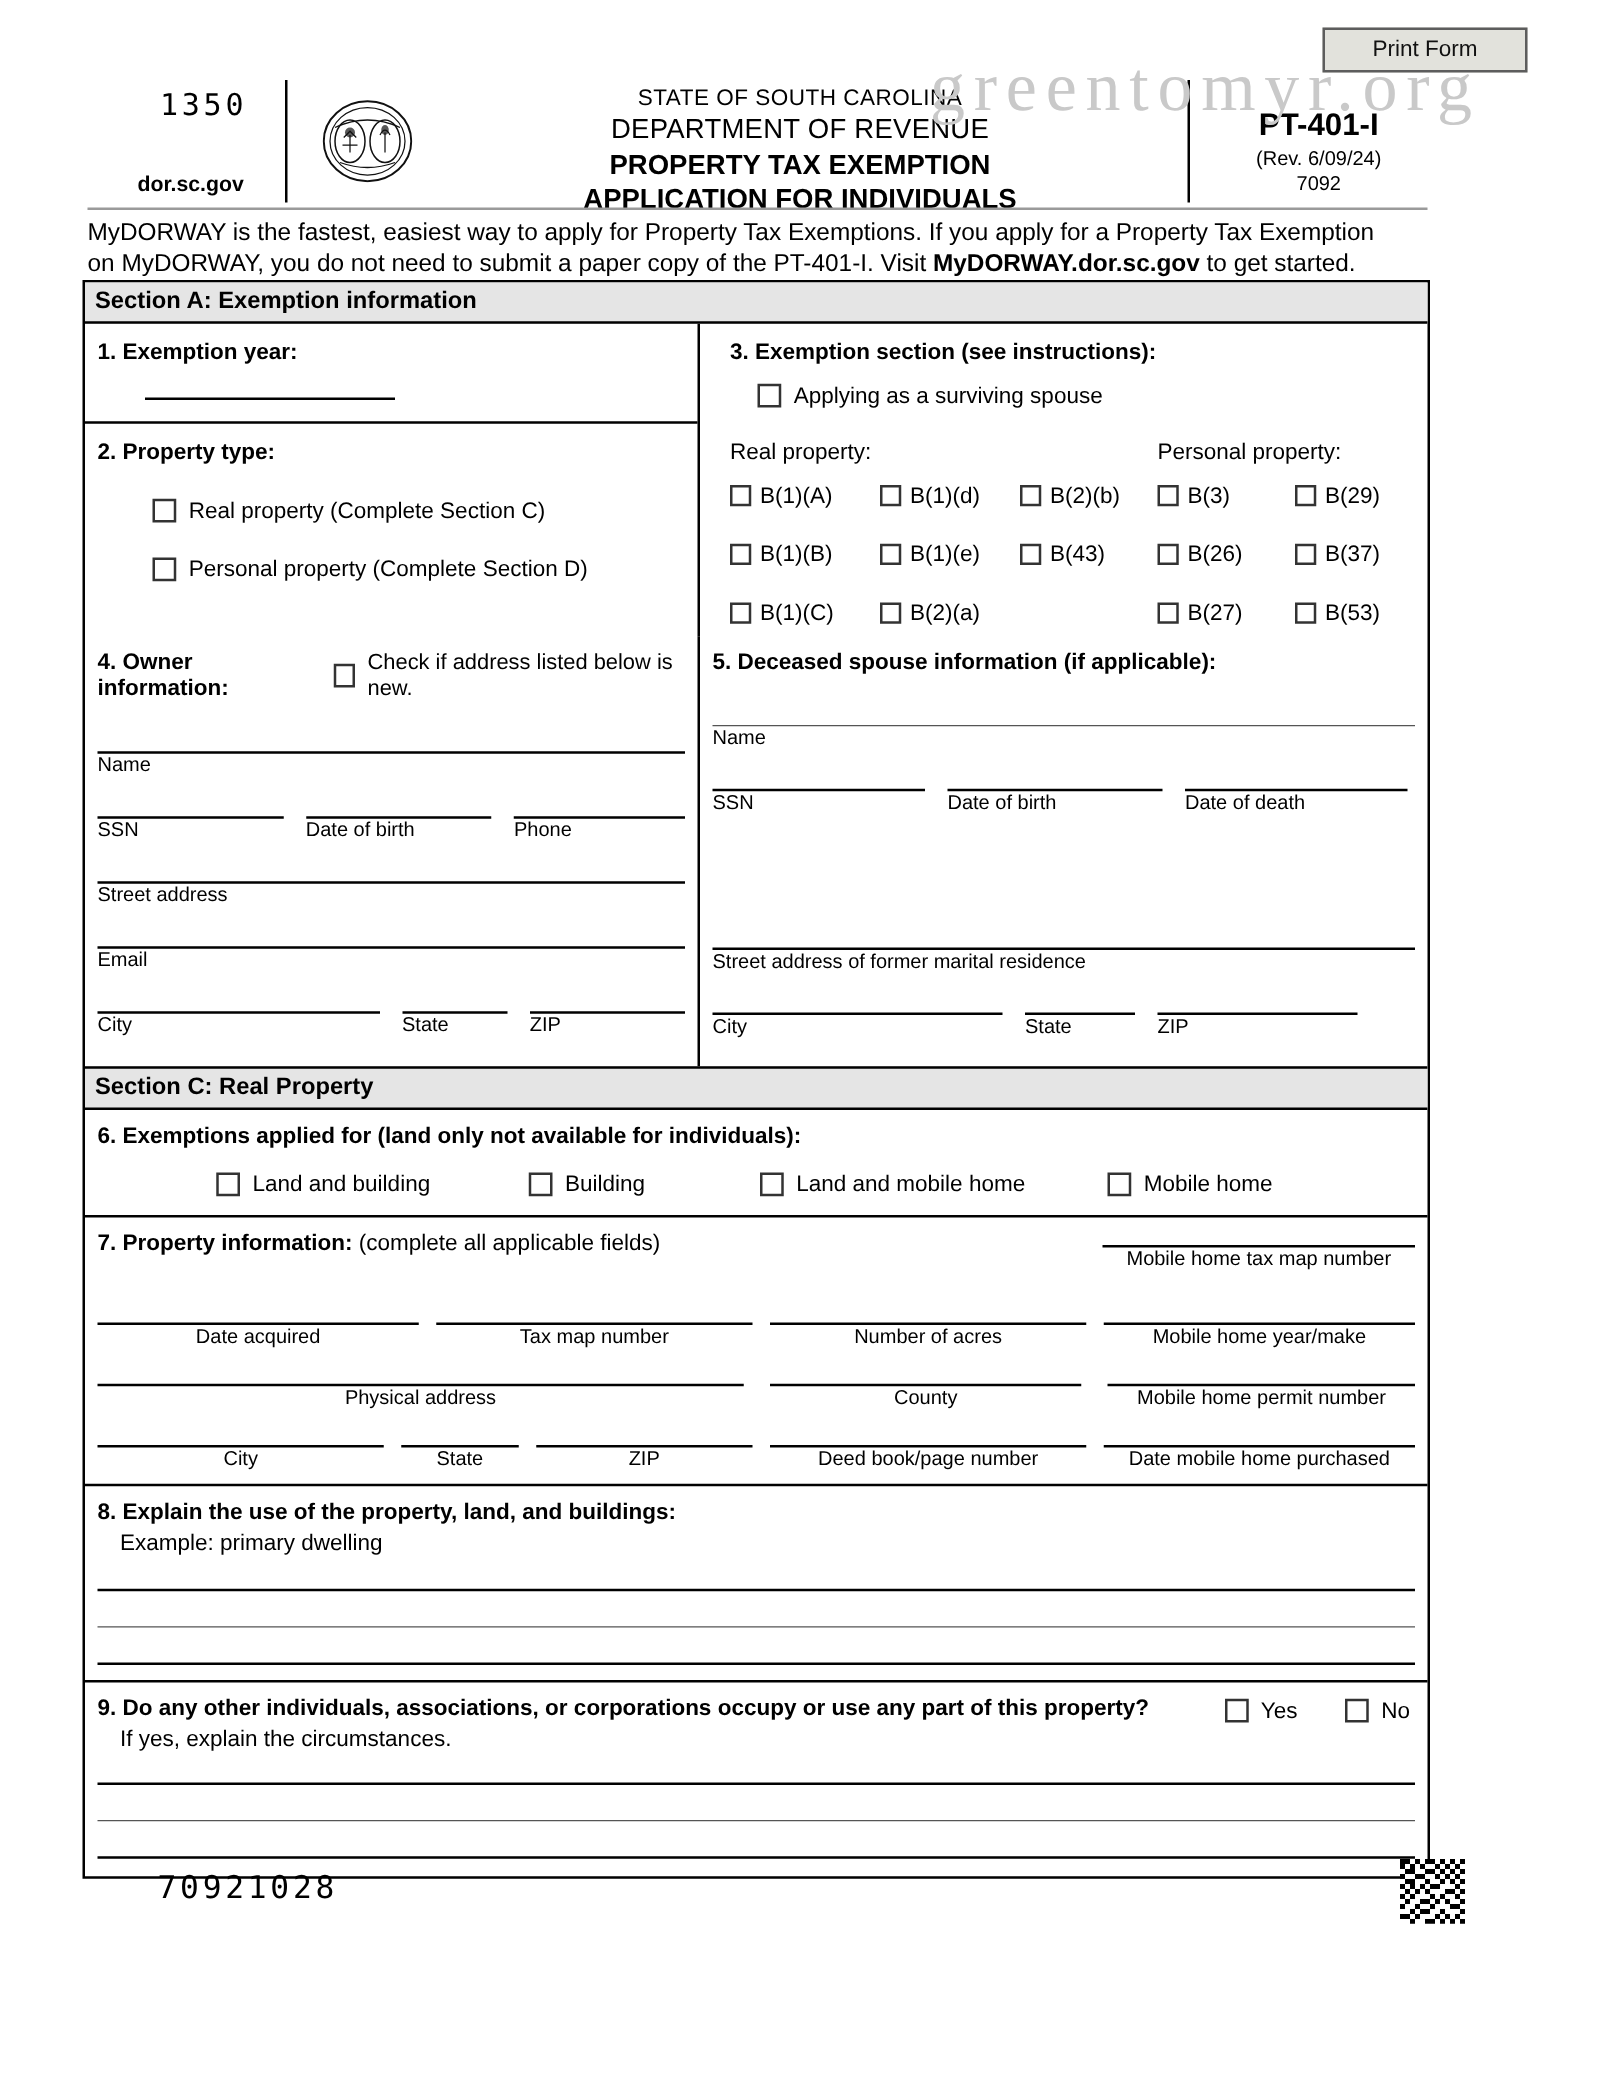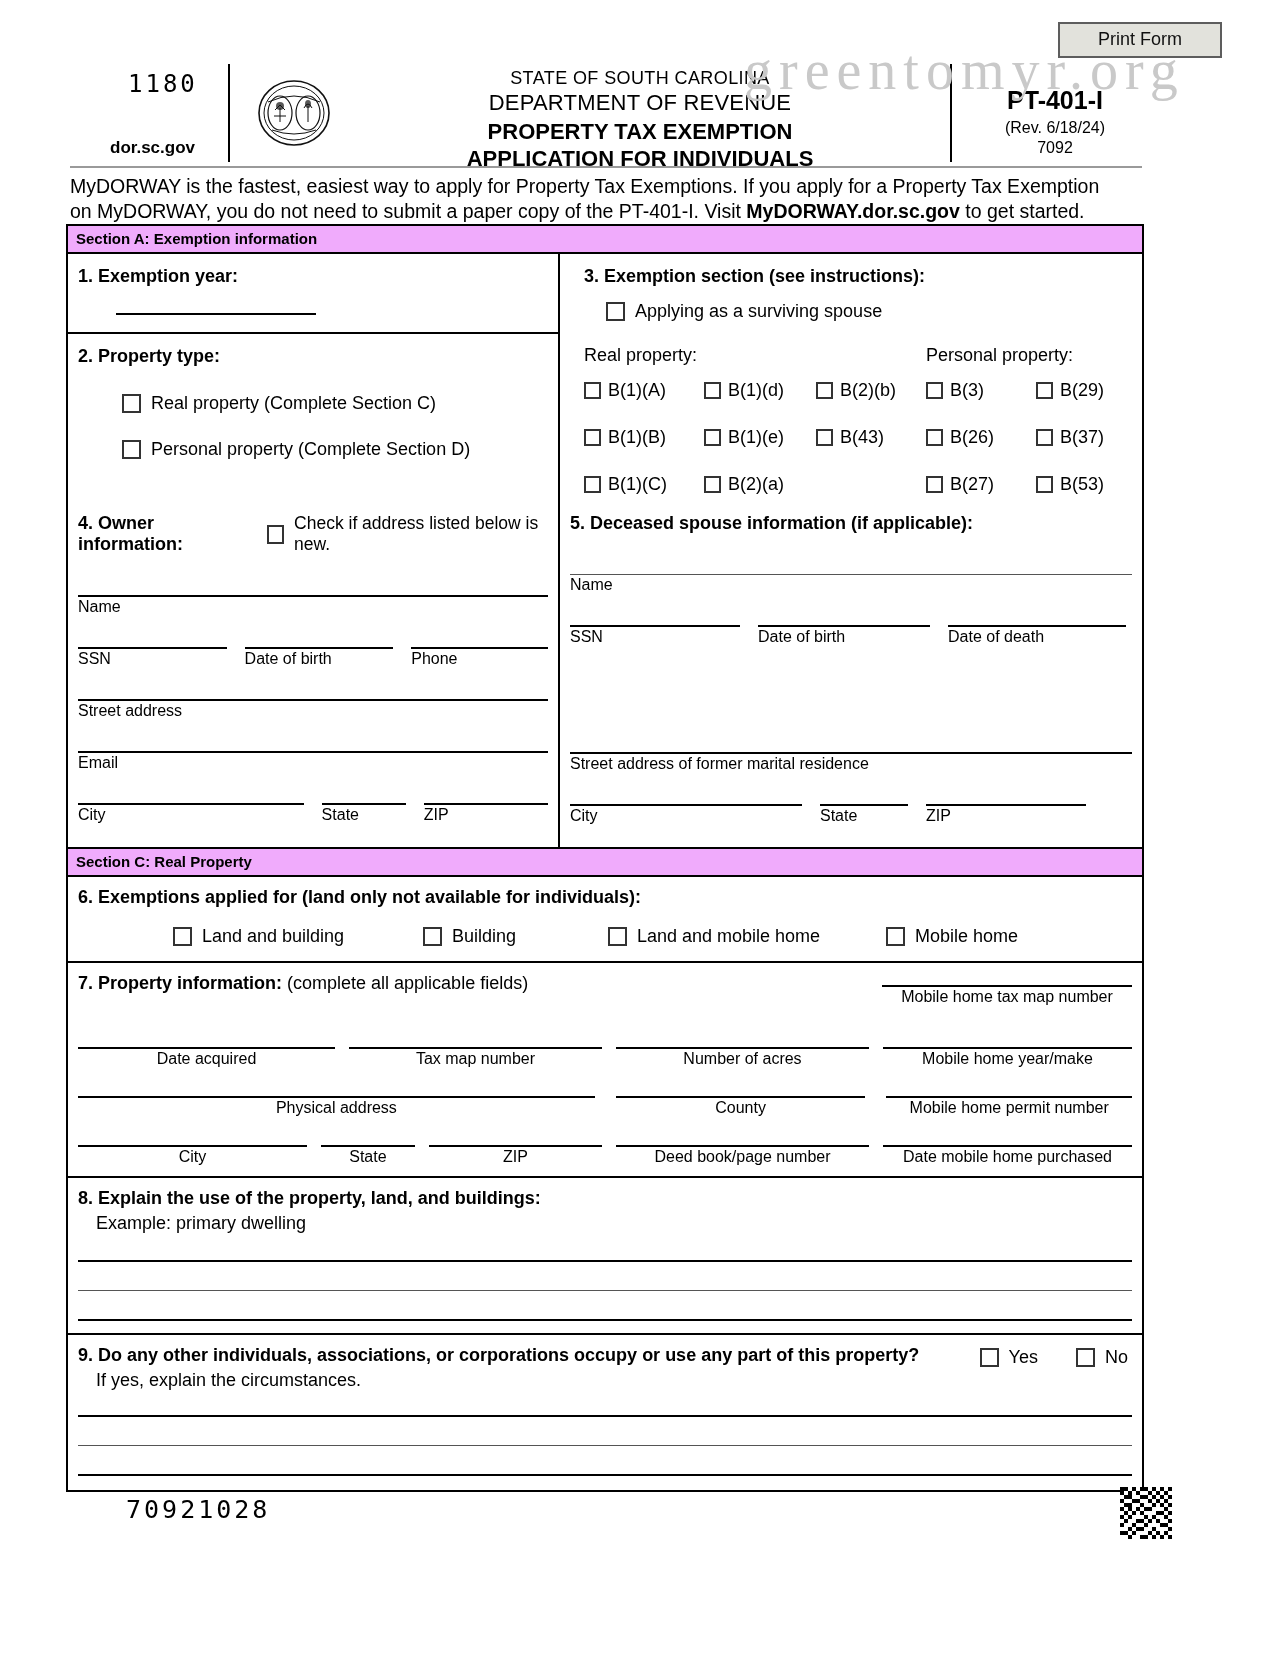--- a/index.html
+++ b/index.html
@@ -58,22 +58,22 @@
   
   .intro{
     position:absolute; left:70px; top:174px; width:1080px;
     font-size:19.5px; line-height:25px;
   }
   .intro b{ font-weight:bold; }
 
   
   .form{ position:absolute; left:66px; top:224px; width:1078px; border:2px solid #000; box-sizing:border-box;}
   .sechead{
-    background:#f0abfc; border-bottom:2px solid #000; border-top:2px solid #000;
-    font-size:15px; font-weight:bold; padding:4px 0 5px 8px;
+    background:#e5e5e5; border-bottom:2px solid #000; border-top:2px solid #000;
+    font-size:19px; font-weight:bold; padding:4px 0 5px 8px;
   }
   .sechead.first{ border-top:none; }
   .row{ display:flex; }
   .cellL{ width:492px; box-sizing:border-box; border-right:2px solid #000; }
   .cellR{ width:582px; box-sizing:border-box; }
 
   .qtitle{ font-size:18px; font-weight:bold; }
   .qsub{ font-size:18px; }
 
   
@@ -119,21 +119,21 @@
 </head>
 <body>
 
 <div class="page">
 
   <div class="watermark">greentomyr.org</div>
 
   <div class="print-btn">Print Form</div>
 
   <div class="header">
-    <div class="h-1350">1180</div>
+    <div class="h-1350">1350</div>
     <div class="h-dor">dor.sc.gov</div>
     <div class="vline1"></div>
     <div class="vline2"></div>
 
     <div class="seal">
       <svg viewBox="0 0 72 66" width="72" height="66">
         <ellipse cx="36" cy="33" rx="35" ry="32" fill="none" stroke="#111" stroke-width="1.6"></ellipse>
         <ellipse cx="36" cy="33" rx="30" ry="27" fill="none" stroke="#111" stroke-width="1"></ellipse>
         <ellipse cx="22" cy="33" rx="12" ry="17" fill="none" stroke="#111" stroke-width="1.2"></ellipse>
         <ellipse cx="50" cy="33" rx="12" ry="17" fill="none" stroke="#111" stroke-width="1.2"></ellipse>
@@ -148,21 +148,21 @@
 
     <div class="htext">
       <div class="l1">STATE OF SOUTH CAROLINA</div>
       <div class="l2">DEPARTMENT OF REVENUE</div>
       <div class="l3">PROPERTY TAX EXEMPTION</div>
       <div class="l4">APPLICATION FOR INDIVIDUALS</div>
     </div>
 
     <div class="hform">
       <div class="fno">PT-401-I</div>
-      <div class="frev">(Rev. 6/18/24)</div>
+      <div class="frev">(Rev. 6/09/24)</div>
       <div class="fcode">7092</div>
     </div>
   </div>
   <div class="hrule"></div>
 
   <div class="intro">
     <div>MyDORWAY is the fastest, easiest way to apply for Property Tax Exemptions. If you apply for a Property Tax Exemption</div>
     <div><span>on MyDORWAY, you do not need to submit a paper copy of the PT-401-I. Visit </span><b>MyDORWAY.dor.sc.gov</b><span> to get started.</span></div>
   </div>
 

